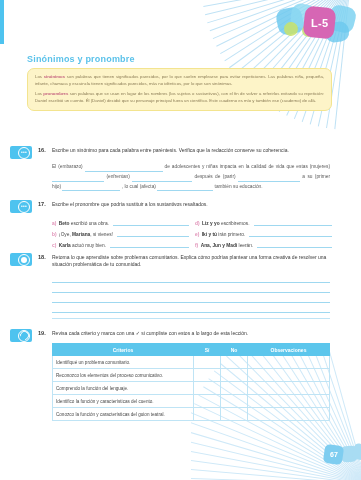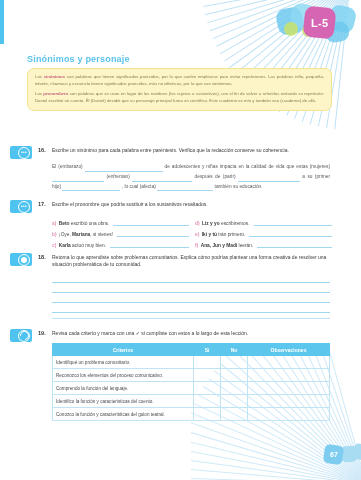--- a/index.html
+++ b/index.html
@@ -221,21 +221,21 @@
     <div class="blob b2"></div>
     <div class="blob b5"></div>
     <div class="blob b6"></div>
     <div class="blob b3"></div>
     <div class="blob b4"></div>
     <div class="badge-main">
       <span>L-5</span>
     </div>
   </div>
 
-  <div class="section-title">Sinónimos y personaje</div>
+  <div class="section-title">Sinónimos y pronombre</div>
 
   <div class="infobox">
     <p>
       <span>Los </span><b>sinónimos</b><span> son palabras que tienen significados parecidos, por lo que suelen emplearse para evitar repeticiones. Las palabras niña, pequeña, infante, chamaca y escuincla tienen significados parecidos, más no idénticos, por lo que son sinónimas.</span>
     </p>
     <p>
       <span>Los </span><b>pronombres</b><span> son palabras que se usan en lugar de los nombres (los sujetos o sustantivos), con el fin de volver a referirlos evitando su repetición: Daniel escribió un cuento. Él (Daniel) decidió que su personaje principal fuera un científico. Este cuaderno es mío y también ese (cuaderno) de allá.</span>
     </p>
   </div>
 

